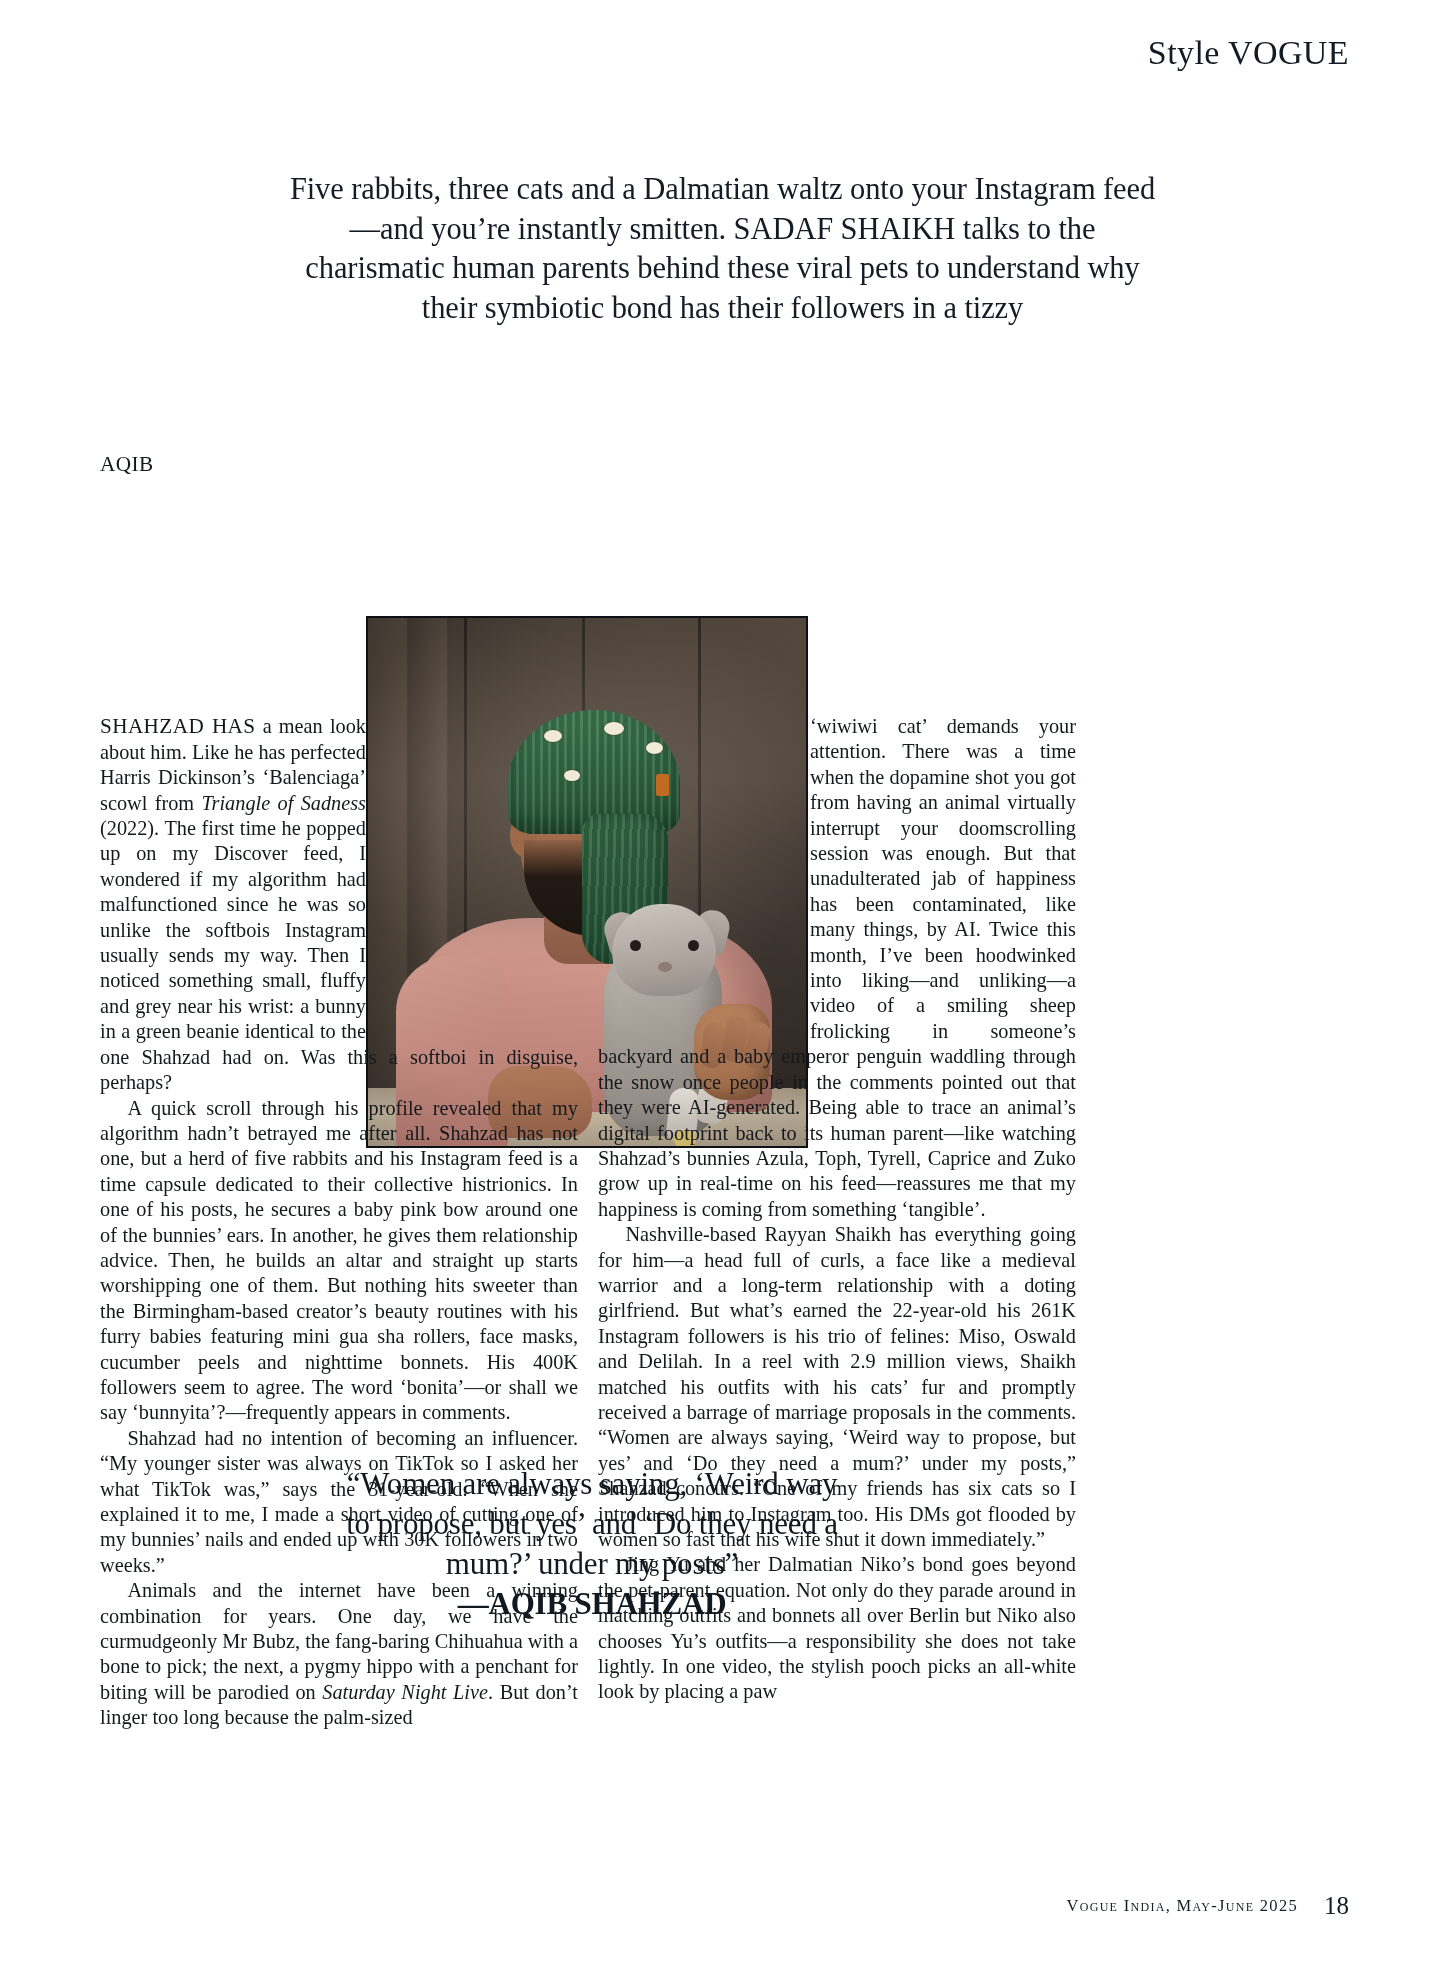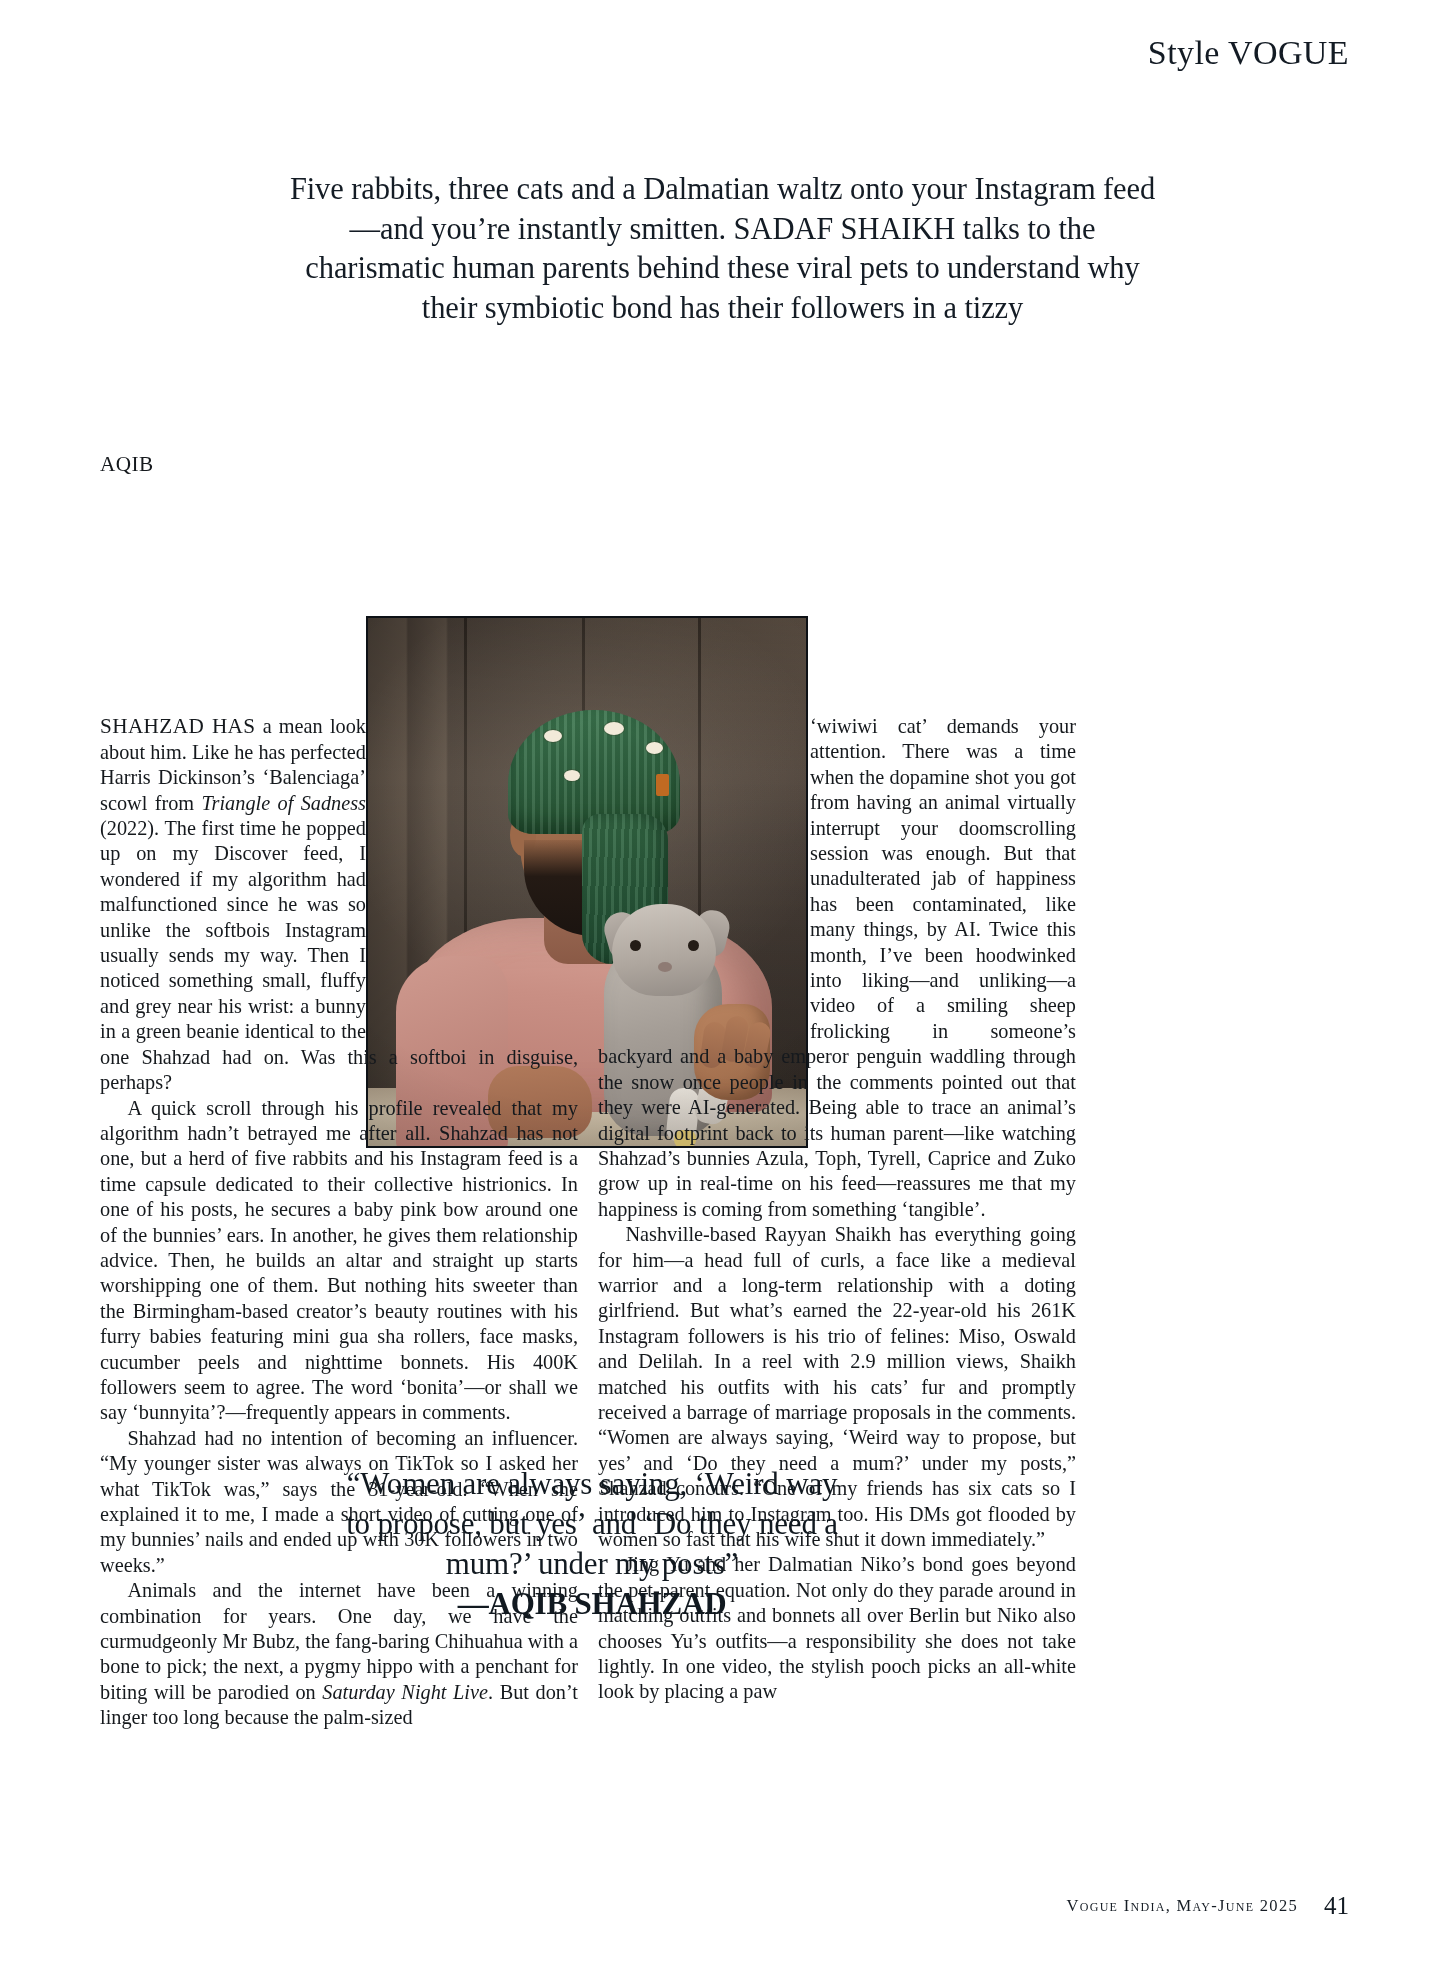--- a/index.html
+++ b/index.html
@@ -433,16 +433,16 @@
       <p class="first">‘wiwiwi cat’ demands your attention. There was a time when the dopamine shot you got from having an animal virtually interrupt your doomscrolling session was enough. But that unadulterated jab of happiness has been contaminated, like many things, by AI. Twice this month, I’ve been hoodwinked into liking—and unliking—a video of a smiling sheep frolicking in someone’s backyard and a baby emperor penguin waddling through the snow once people in the comments pointed out that they were AI-generated. Being able to trace an animal’s digital footprint back to its human parent—like watching Shahzad’s bunnies Azula, Toph, Tyrell, Caprice and Zuko grow up in real-time on his feed—reassures me that my happiness is coming from something ‘tangible’.</p>
       <p>Nashville-based Rayyan Shaikh has everything going for him—a head full of curls, a face like a medieval warrior and a long-term relationship with a doting girlfriend. But what’s earned the 22-year-old his 261K Instagram followers is his trio of felines: Miso, Oswald and Delilah. In a reel with 2.9 million views, Shaikh matched his outfits with his cats’ fur and promptly received a barrage of marriage proposals in the comments. “Women are always saying, ‘Weird way to propose, but yes’ and ‘Do they need a mum?’ under my posts,” Shahzad concurs. “One of my friends has six cats so I introduced him to Instagram too. His DMs got flooded by women so fast that his wife shut it down immediately.”</p>
       <p>Jing Yu and her Dalmatian Niko’s bond goes beyond the pet-parent equation. Not only do they parade around in matching outfits and bonnets all over Berlin but Niko also chooses Yu’s outfits—a responsibility she does not take lightly. In one video, the stylish pooch picks an all-white look by placing a paw</p>
     </div>
   </div>
 
   <div class="pull-quote"><span>“Women are always saying, ‘Weird way to propose, but yes’ and ‘Do they need a mum?’ under my posts” </span><span class="attrib">—AQIB SHAHZAD</span></div>
 
   <div class="footer">
     <span class="footer-credit">Vogue India, May-June 2025</span>
-    <span class="footer-page">41</span>
+    <span class="footer-page">18</span>
   </div>
 
 </div>
 
 </body></html>

